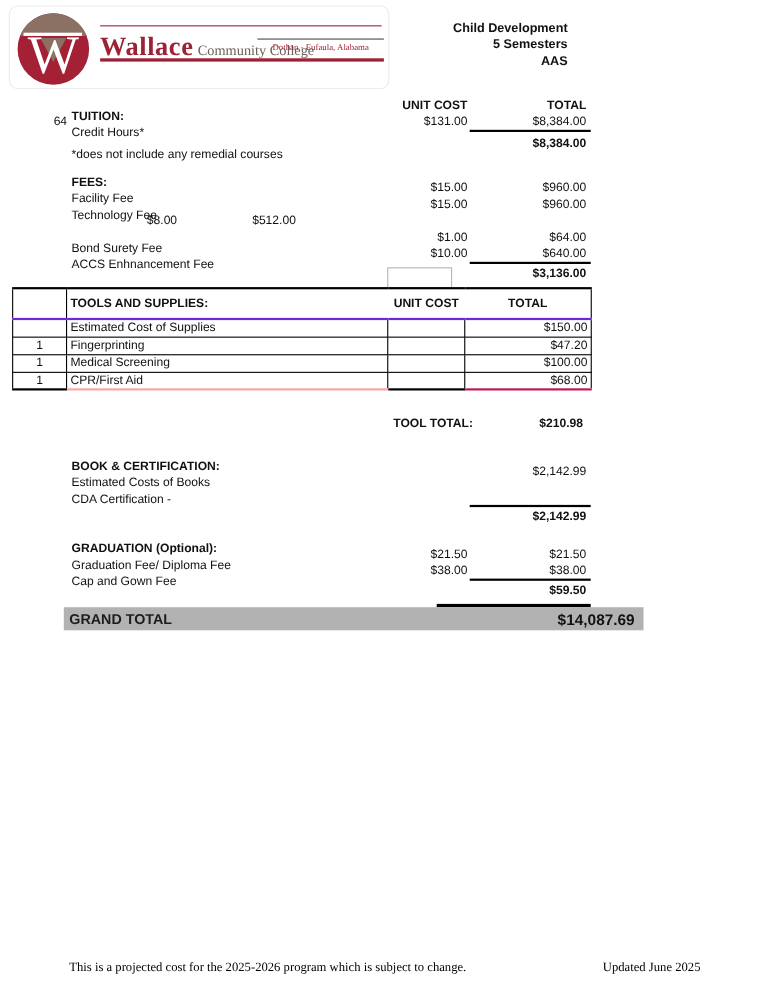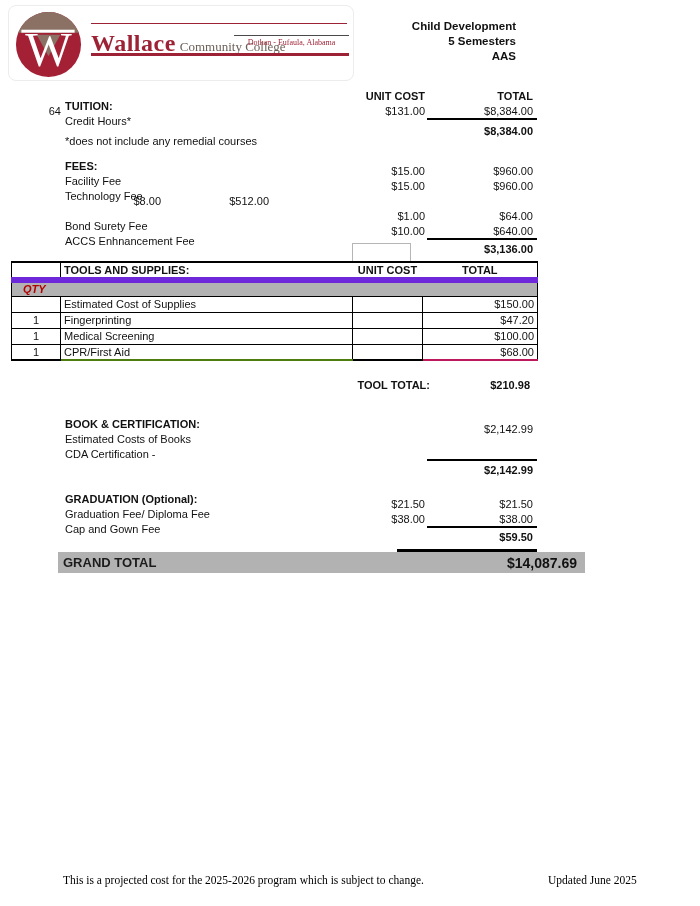--- a/index.html
+++ b/index.html
@@ -35,21 +35,21 @@
   .cu { width:100px; text-align:right; }
   .ct { width:112px; text-align:right; padding-right:4px; }
   .uline { margin-left:auto; width:110px; height:0; border-bottom:2px solid #000; }
 
   
   .floatbox { position:absolute; left:352px; top:243px; width:59px; height:19px;
               border:1px solid #b5b5b5; background:#fff; }
   table.tools { position:absolute; left:11px; top:261px; width:526px;
                 border-collapse:collapse; table-layout:fixed; font-size:11px; }
   table.tools td { height:16px; padding:0 3px; border-top:1.5px solid #000; border-bottom:1.5px solid #000; }
-  table.tools tr.thead td { height:18px; border-top:2px solid #000; border-bottom:6px solid #6d28d9; }
+  table.tools tr.thead td { height:28px; border-top:2px solid #000; border-bottom:2px solid #6d28d9; }
   .bl { border-left:1.5px solid #000 !important; }
   .br { border-right:1.5px solid #000 !important; }
   .qty-row td { background:#b2b2b2; }
   .qty-red { color:#b30000; font-weight:bold; font-style:italic; padding-left:11px !important; }
   .tdc { text-align:center; }
   .tdr { text-align:right; }
   .tool-total { position:absolute; left:0; top:379px; width:537px; display:flex; font-weight:bold; }
   .tt-label { width:430px; text-align:right; }
   .tt-value { flex:1; text-align:right; padding-right:7px; }
 
@@ -167,44 +167,41 @@
         <col style="width:70px">
         <col style="width:115px">
       </colgroup>
     <tbody>
         <tr class="thead">
       <td class="bl br"></td>
       <td class="b">TOOLS AND SUPPLIES:</td>
       <td class="b tdc">UNIT COST</td>
       <td class="b tdc br">TOTAL</td>
     </tr>
-    <tr class="qty-row">
-      <td colspan="4" class="bl br qty-red">QTY</td>
-    </tr>
     <tr>
       <td class="bl br tdc"></td>
       <td class="br">Estimated Cost of Supplies</td>
       <td class="br"></td>
       <td class="br tdr">$150.00</td>
     </tr>
     <tr>
       <td class="bl br tdc">1</td>
       <td class="br">Fingerprinting</td>
       <td class="br"></td>
       <td class="br tdr">$47.20</td>
     </tr>
     <tr>
       <td class="bl br tdc">1</td>
       <td class="br">Medical Screening</td>
       <td class="br"></td>
       <td class="br tdr">$100.00</td>
     </tr>
     <tr>
       <td class="bl br tdc" style="border-bottom:2px solid #000">1</td>
-      <td class="br" style="border-bottom:2px solid #4d7c0f">CPR/First Aid</td>
+      <td class="br" style="border-bottom:2px solid #fca5a5">CPR/First Aid</td>
       <td class="br" style="border-bottom:2px solid #000"></td>
       <td class="br tdr" style="border-bottom:2px solid #be185d">$68.00</td>
     </tr>
   </tbody>
     </table>
 
   <div class="tool-total">
     <span class="tt-label">TOOL TOTAL:</span>
     <span class="tt-value">$210.98</span>
   </div>

